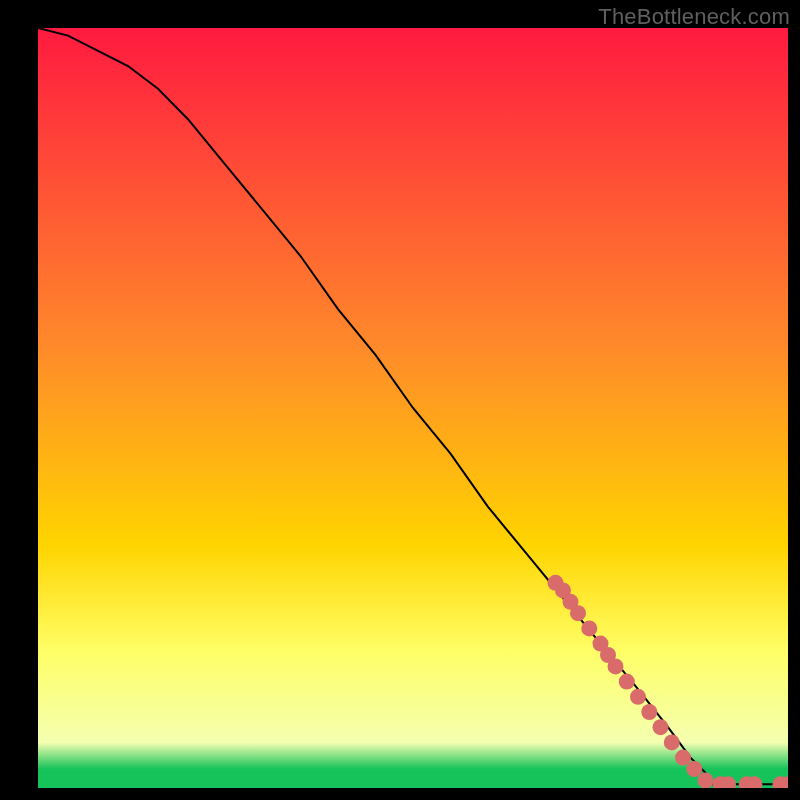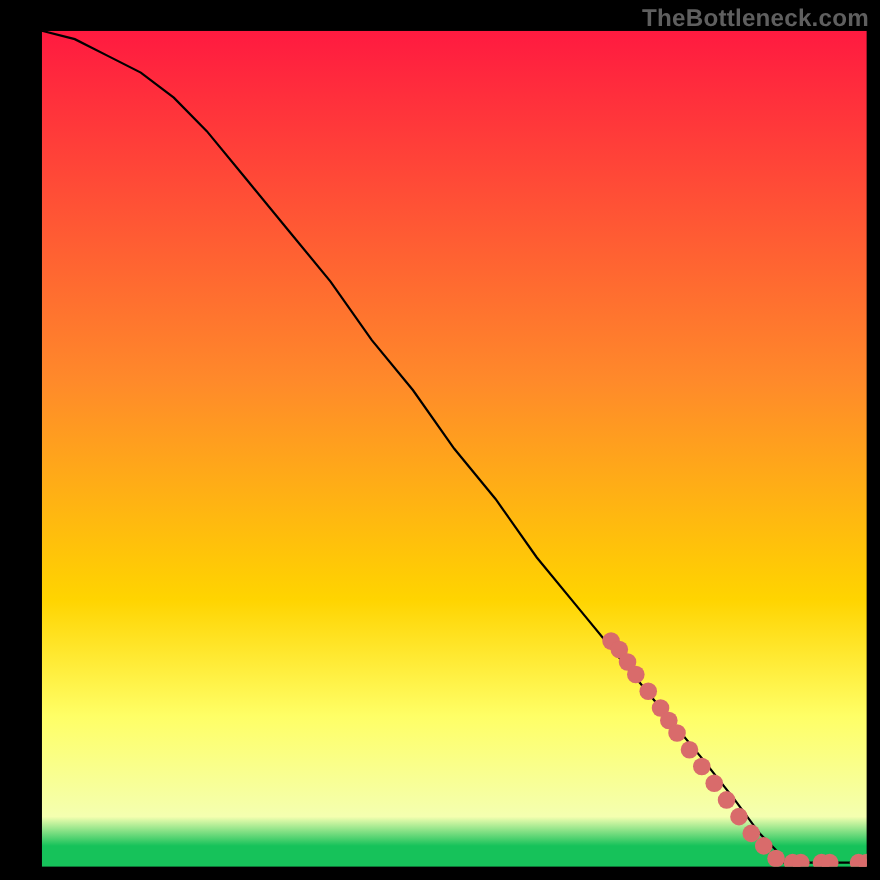--- a/index.html
+++ b/index.html
@@ -16,21 +16,21 @@
     position: absolute;
     inset: 0;
     background: #000;
   }
   .attrib {
     position: absolute;
     top: 4px;
     right: 10px;
     color: #5f5f5f;
     font-size: 22px;
-    font-weight: 700;
+    font-weight: 400;
     letter-spacing: 0.2px;
   }
   .plot {
     position: absolute;
     left: 38px;
     top: 28px;
     width: 750px;
     height: 760px;
   }
   .plot svg {

